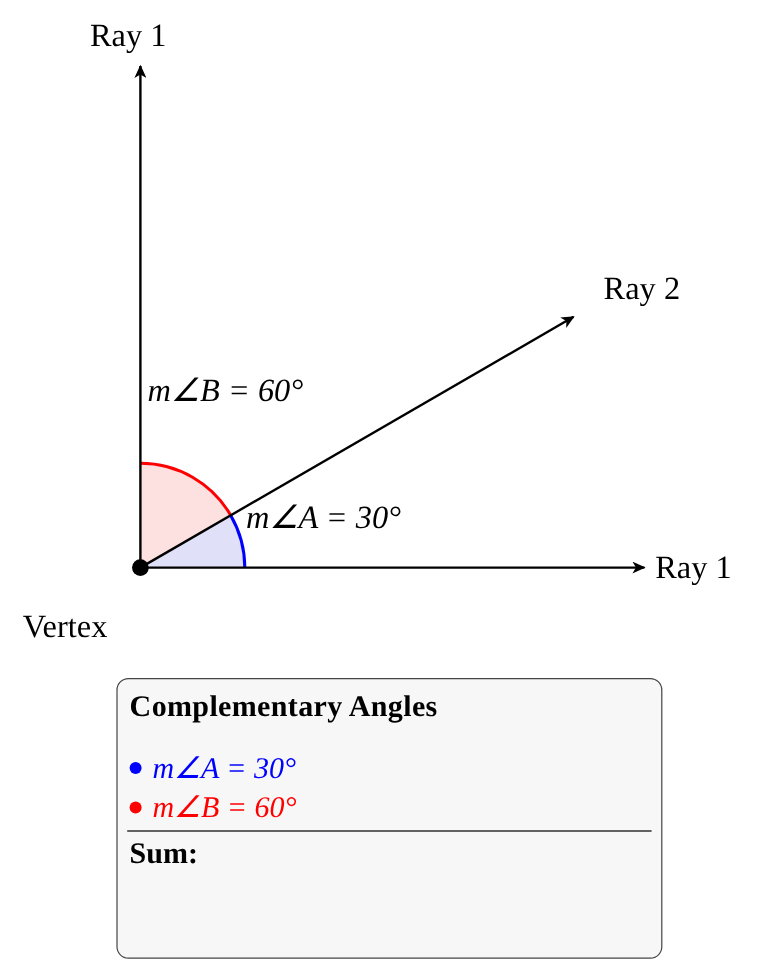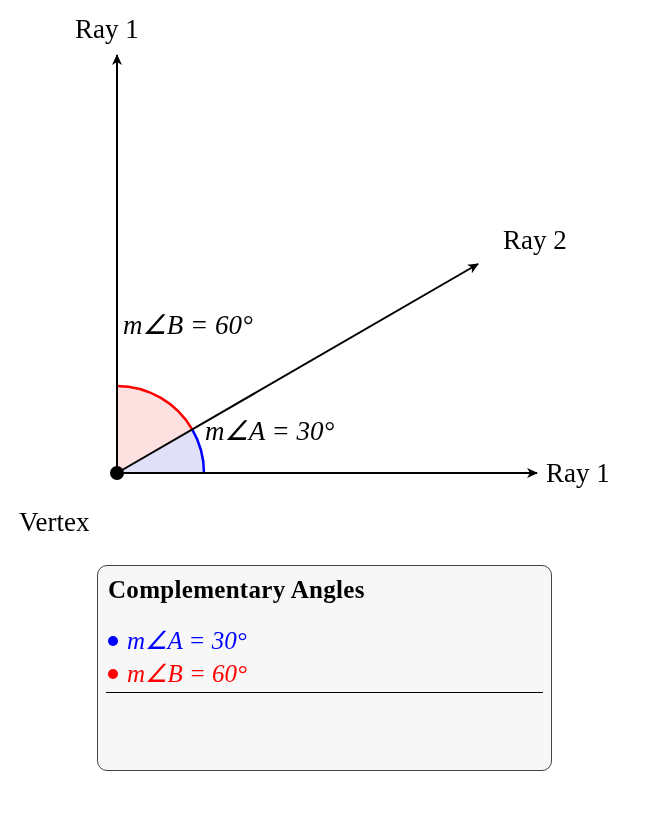--- a/index.html
+++ b/index.html
@@ -2,21 +2,21 @@
 <html><head>
 <meta charset="utf-8">
 <style>
   html, body { margin: 0; padding: 0; background: #ffffff; }
   body { width: 652px; height: 814px; position: relative; overflow: hidden;
          font-family: "DejaVu Serif", "Liberation Serif", serif; color: #000; }
   svg.diagram { position: absolute; left: 0; top: 0; }
   .lbl { position: absolute; font-family: "Liberation Serif", "DejaVu Serif", serif; font-size: 27px; white-space: nowrap; line-height: 1; }
   .math { font-style: italic; font-family: Liberation Serif, serif; }
   .info-box {
-    position: absolute; left: 97px; top: 565px; width: 455px; height: 206px;
+    position: absolute; left: 97px; top: 565px; width: 455px; height: 234px;
     box-sizing: border-box; border: 1.5px solid #444; border-radius: 10px;
     background: #f7f7f7; padding: 8px 10px 0 10px;
     font-family: "Liberation Serif", "DejaVu Serif", serif; font-size: 25px;
   }
   .box-title { font-weight: bold; font-size: 25px; margin-top: 2px; letter-spacing: 0.3px; }
   .row { line-height: 33px; }
   .item-a { color: #0000ff; margin-top: 20px; }
   .item-b { color: #ff0000; }
   .bullet { display: inline-block; width: 10px; height: 10px; border-radius: 50%; margin-right: 9px; vertical-align: middle; position: relative; top: -2px; }
   .divider { border: none; border-top: 1.5px solid #000; margin: 2px -2px 2px -2px; }
@@ -58,13 +58,14 @@
 
 <div class="info-box">
   <div class="box-title">Complementary Angles</div>
   <div class="row item-a">
     <span class="bullet" style="background:#0000ff;"></span><span class="math">m∠A = 30°</span>
   </div>
   <div class="row item-b">
     <span class="bullet" style="background:#ff0000;"></span><span class="math">m∠B = 60°</span>
   </div>
   <hr class="divider">
+  <div class="row sum-title">Sum:</div>
 </div>
 
 </body></html>

